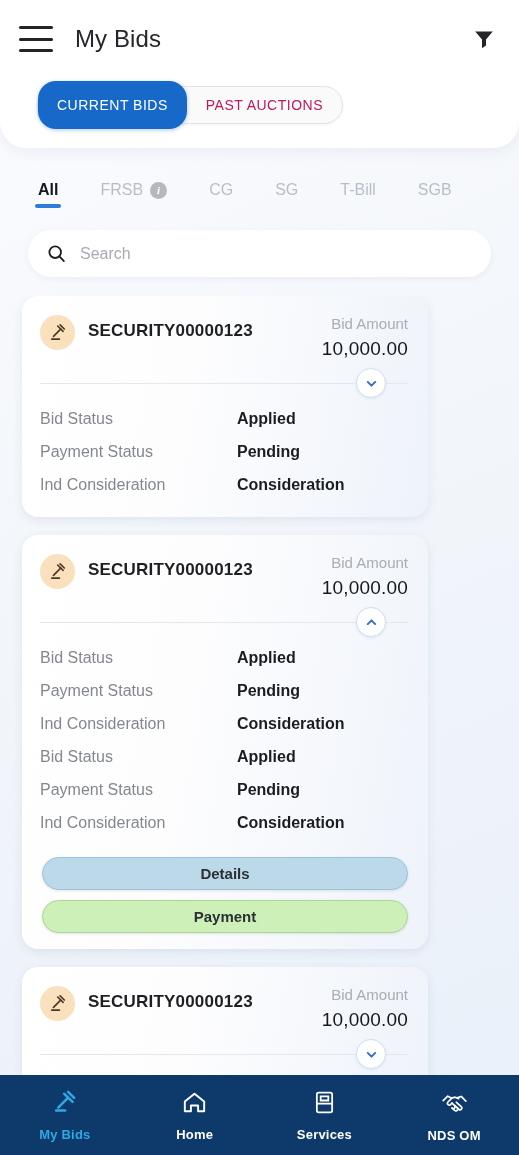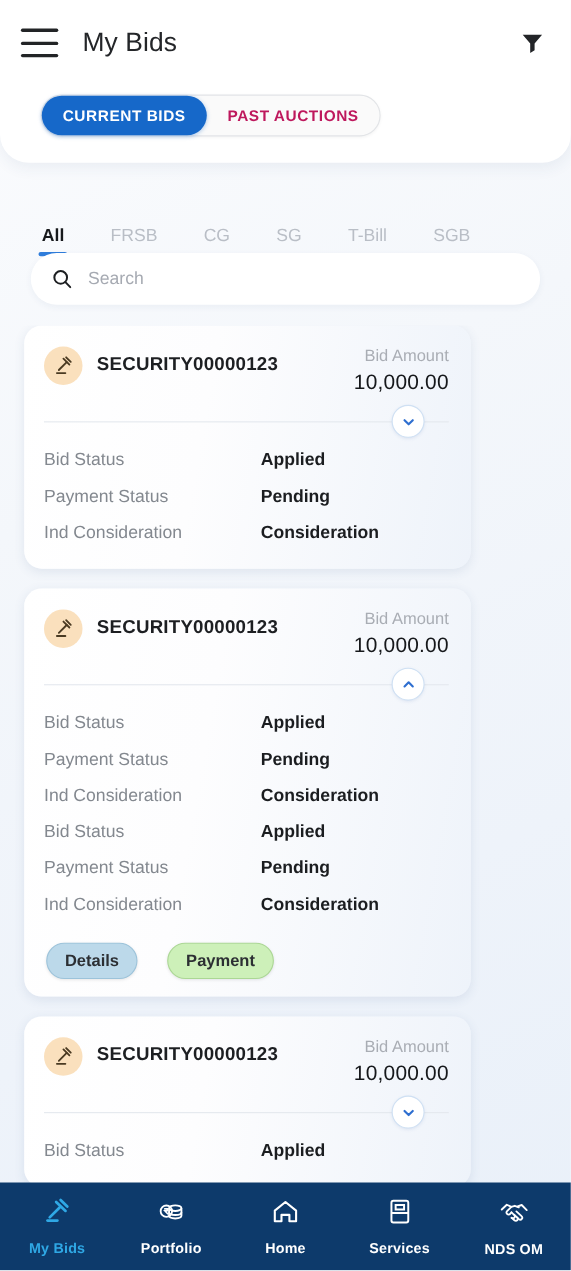--- a/index.html
+++ b/index.html
@@ -74,60 +74,59 @@
     height: 38px;
     display: inline-flex;
     align-items: center;
     background: #fafafa;
     border: 1px solid #e2e4e7;
     border-radius: 19px;
     padding: 0;
     box-shadow: 0 1px 3px rgba(0,0,0,0.05);
   }
   .seg {
-    height: 36px;
+    height: 48px;
     padding: 0 19px;
     display: flex; align-items: center; justify-content: center;
     font-size: 14px;
-    font-weight: bold;
+    font-weight: normal;
     letter-spacing: .5px;
     border-radius: 18px;
     cursor: pointer;
     white-space: nowrap;
   }
   .seg.active {
     background: #1668c9;
     color: #ffffff;
     box-shadow: 0 1px 4px rgba(22,104,201,.35);
   }
   .seg.inactive { color: #be185d; text-align: right; }
 
   
   .tabs-row {
     position: absolute;
     top: 162px; left: 0;
     width: 418px; height: 46px;
     display: flex;
-    align-items: flex-start;
+    align-items: flex-end;
     padding-left: 38px;
     z-index: 4;
-    margin-top: 44px;
   }
   .tab {
     position: relative;
     display: flex;
     align-items: center;
     gap: 7px;
     font-size: 16px;
     color: #b9bec6;
     cursor: pointer;
     padding-bottom: 9px;
     white-space: nowrap;
   }
-  .tab + .tab { margin-left: 42px; flex-direction: column; }
+  .tab + .tab { margin-left: 42px; }
   .tab.active { color: #17191c; font-weight: bold; }
   .tab.active .tab-underline {
     position: absolute;
     left: -3px; right: -3px; bottom: 0;
     height: 4px;
     background: #2f7ddb;
     border-radius: 2px;
   }
   .info-icon {
     width: 17px; height: 17px;
@@ -259,23 +258,24 @@
     flex: none;
   }
   .detail-value {
     font-size: 16px;
     font-weight: bold;
     color: #1b1d20;
   }
 
   .actions-row {
     display: flex;
-    gap: 27px;
+    gap: 10px;
     margin-top: 18px;
     padding-left: 2px;
+    flex-direction: column;
   }
   .action-pill {
     height: 33px;
     padding: 0 16px;
     border-radius: 17px;
     display: flex; align-items: center; justify-content: center;
     font-size: 15px;
     font-weight: bold;
     color: #2c2f33;
     cursor: pointer;
@@ -532,34 +532,20 @@
             <line x1="4.6" y1="19.2" x2="12.6" y2="19.2"></line>
             <line x1="6.4" y1="16.6" x2="14.6" y2="8.4"></line>
             <line x1="11.6" y1="4.2" x2="19.2" y2="11.4"></line>
             <line x1="15.2" y1="2.6" x2="20.6" y2="7.8"></line>
           </g>
         </svg>
       </span>
       <span class="nav-label">My Bids</span>
     </div>
 
-    <div class="nav-item">
-      <span>
-        <svg width="27" height="27" viewBox="0 0 24 24" aria-hidden="true">
-          <g fill="none" stroke="#ffffff" stroke-width="1.5">
-            <ellipse cx="15.4" cy="9.2" rx="5.0" ry="2.3"></ellipse>
-            <path d="M10.4 9.2v6.0c0 1.3 2.2 2.3 5 2.3s5-1 5-2.3V9.2"></path>
-            <path d="M10.4 12.4c0 1.3 2.2 2.3 5 2.3s5-1 5-2.3"></path>
-            <circle cx="8.2" cy="11.6" r="4.6"></circle>
-            <path d="M6.4 9.6h3.6M6.4 11.2h3.6M9.2 9.6c0 1.3-.9 1.7-2.2 1.7l2.6 2.8" stroke-width="1.3"></path>
-          </g>
-        </svg>
-      </span>
-      <span class="nav-label">Portfolio</span>
-    </div>
 
     <div class="nav-item">
       <span>
         <svg width="27" height="27" viewBox="0 0 24 24" aria-hidden="true">
           <path d="M3.4 11.2 12 4.2l8.6 7v8.6h-5.4v-5.2H8.8v5.2H3.4z" fill="none" stroke="#ffffff" stroke-width="1.7" stroke-linejoin="round"></path>
         </svg>
       </span>
       <span class="nav-label">Home</span>
     </div>
 

